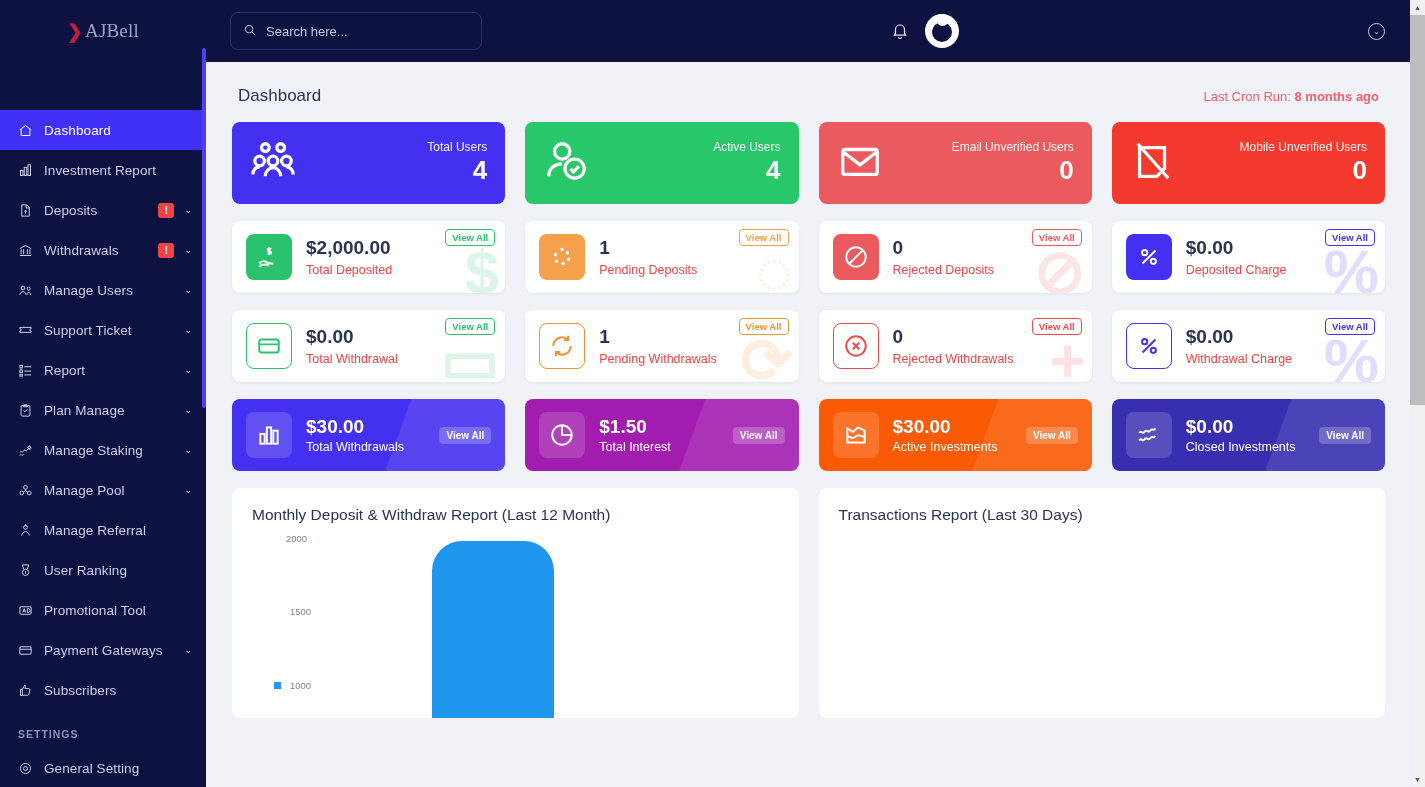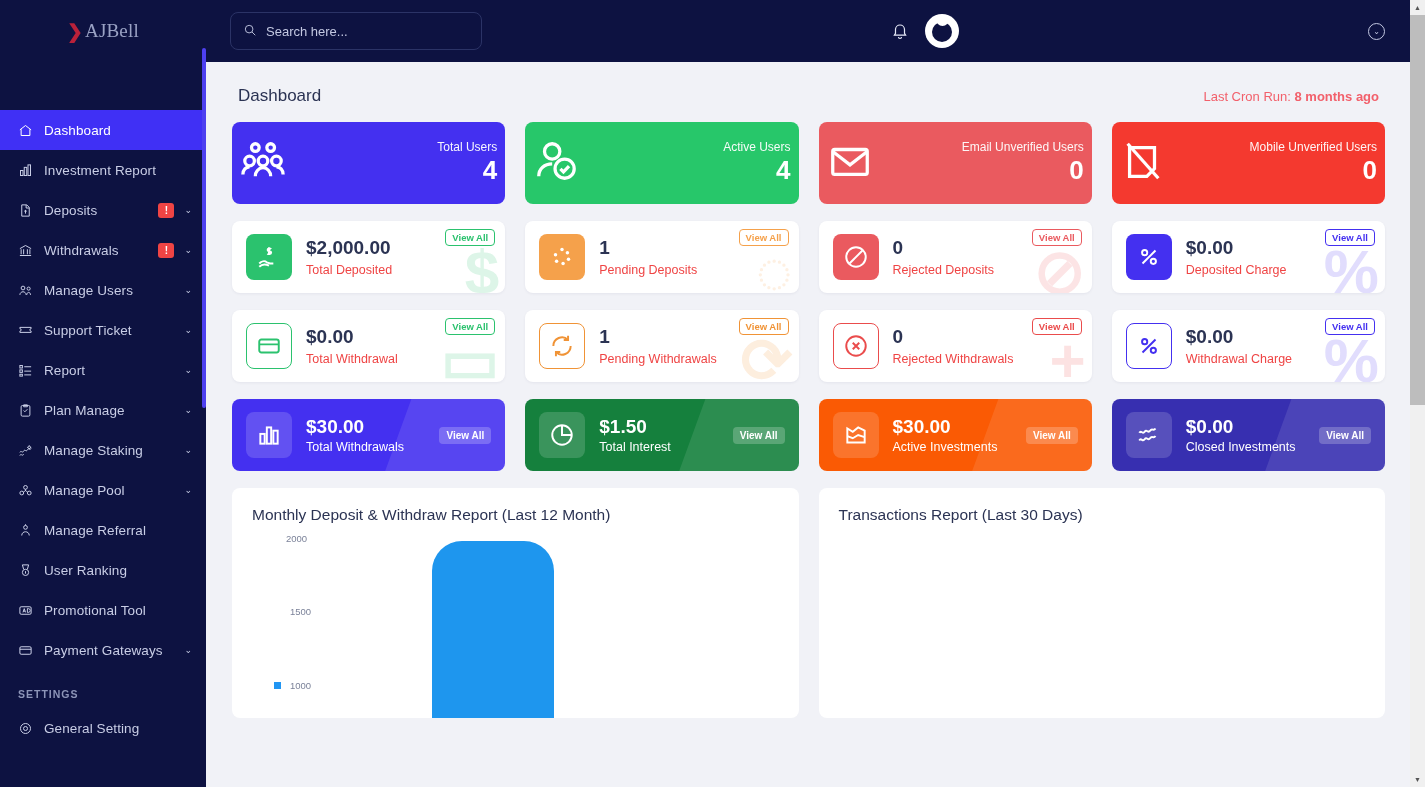--- a/index.html
+++ b/index.html
@@ -86,21 +86,21 @@
   .page-head { display: flex; align-items: center; justify-content: space-between; padding: 24px 6px 16px 6px; }
   .page-title { font-size: 17px; color: #2b3353; font-weight: 400; }
   .cron { font-size: 13px; color: #f2606b; }
   .cron b { font-weight: 700; }
 
   .row { display: flex; gap: 20px; margin-bottom: 17px; }
   .col { flex: 1 1 0; min-width: 0; }
 
   
   .stat {
-    height: 82px; border-radius: 8px; padding: 12px 8px;
+    height: 82px; border-radius: 8px; padding: 12px 18px;
     display: flex; align-items: center; justify-content: space-between; color: #fff;
     cursor: pointer;
   }
   .stat .ic svg { width: 46px; height: 46px; stroke: #fff; fill: none; stroke-width: 1.7; }
   .stat .txt { text-align: right; }
   .stat .lbl { font-size: 12px; opacity: .95; }
   .stat .val { font-size: 26px; font-weight: 700; line-height: 1.15; margin-top: 2px; }
 
   
   .wcard {
@@ -321,20 +321,29 @@
         </div>
         <div class="nav-item">
           <span class="nav-ico">
             <svg viewBox="0 0 24 24">
               <rect x="3" y="6" width="18" height="12" rx="2"></rect>
               <path d="M3 10h18"></path>
             </svg>
           </span>
           <span class="nav-label">Payment Gateways</span>
           <span class="nav-caret">⌄</span>
+        </div>
+        <div class="nav-item">
+          <span class="nav-ico">
+            <svg viewBox="0 0 24 24">
+              <path d="M7 10v10H4V10z"></path>
+              <path d="M7 10l4-7 1 1-1 5h6a2 2 0 0 1 2 2l-1.5 7a2 2 0 0 1-2 1.5H7"></path>
+            </svg>
+          </span>
+          <span class="nav-label">Subscribers</span>
         </div>
         <div class="nav-section">SETTINGS</div>
         <div class="nav-item">
           <span class="nav-ico">
             <svg viewBox="0 0 24 24">
               <circle cx="12" cy="12" r="3.2"></circle>
               <circle cx="12" cy="12" r="8"></circle>
             </svg>
           </span>
           <span class="nav-label">General Setting</span>
@@ -587,21 +596,21 @@
                 </svg>
               </span>
               <span style="z-index:3">
                 <span class="ival" style="display:block">$30.00</span>
                 <span class="ilbl" style="display:block">Total Withdrawals</span>
               </span>
               <span class="iview">View All</span>
             </div>
           </div>
           <div class="col">
-            <div class="icard" style="background:#15803d">
+            <div class="icard" style="background:#a21caf">
               <span class="iicon">
                 <svg viewBox="0 0 24 24">
                   <circle cx="12" cy="12" r="9"></circle>
                   <path d="M12 3v9h9"></path>
                 </svg>
               </span>
               <span style="z-index:3">
                 <span class="ival" style="display:block">$1.50</span>
                 <span class="ilbl" style="display:block">Total Interest</span>
               </span>

